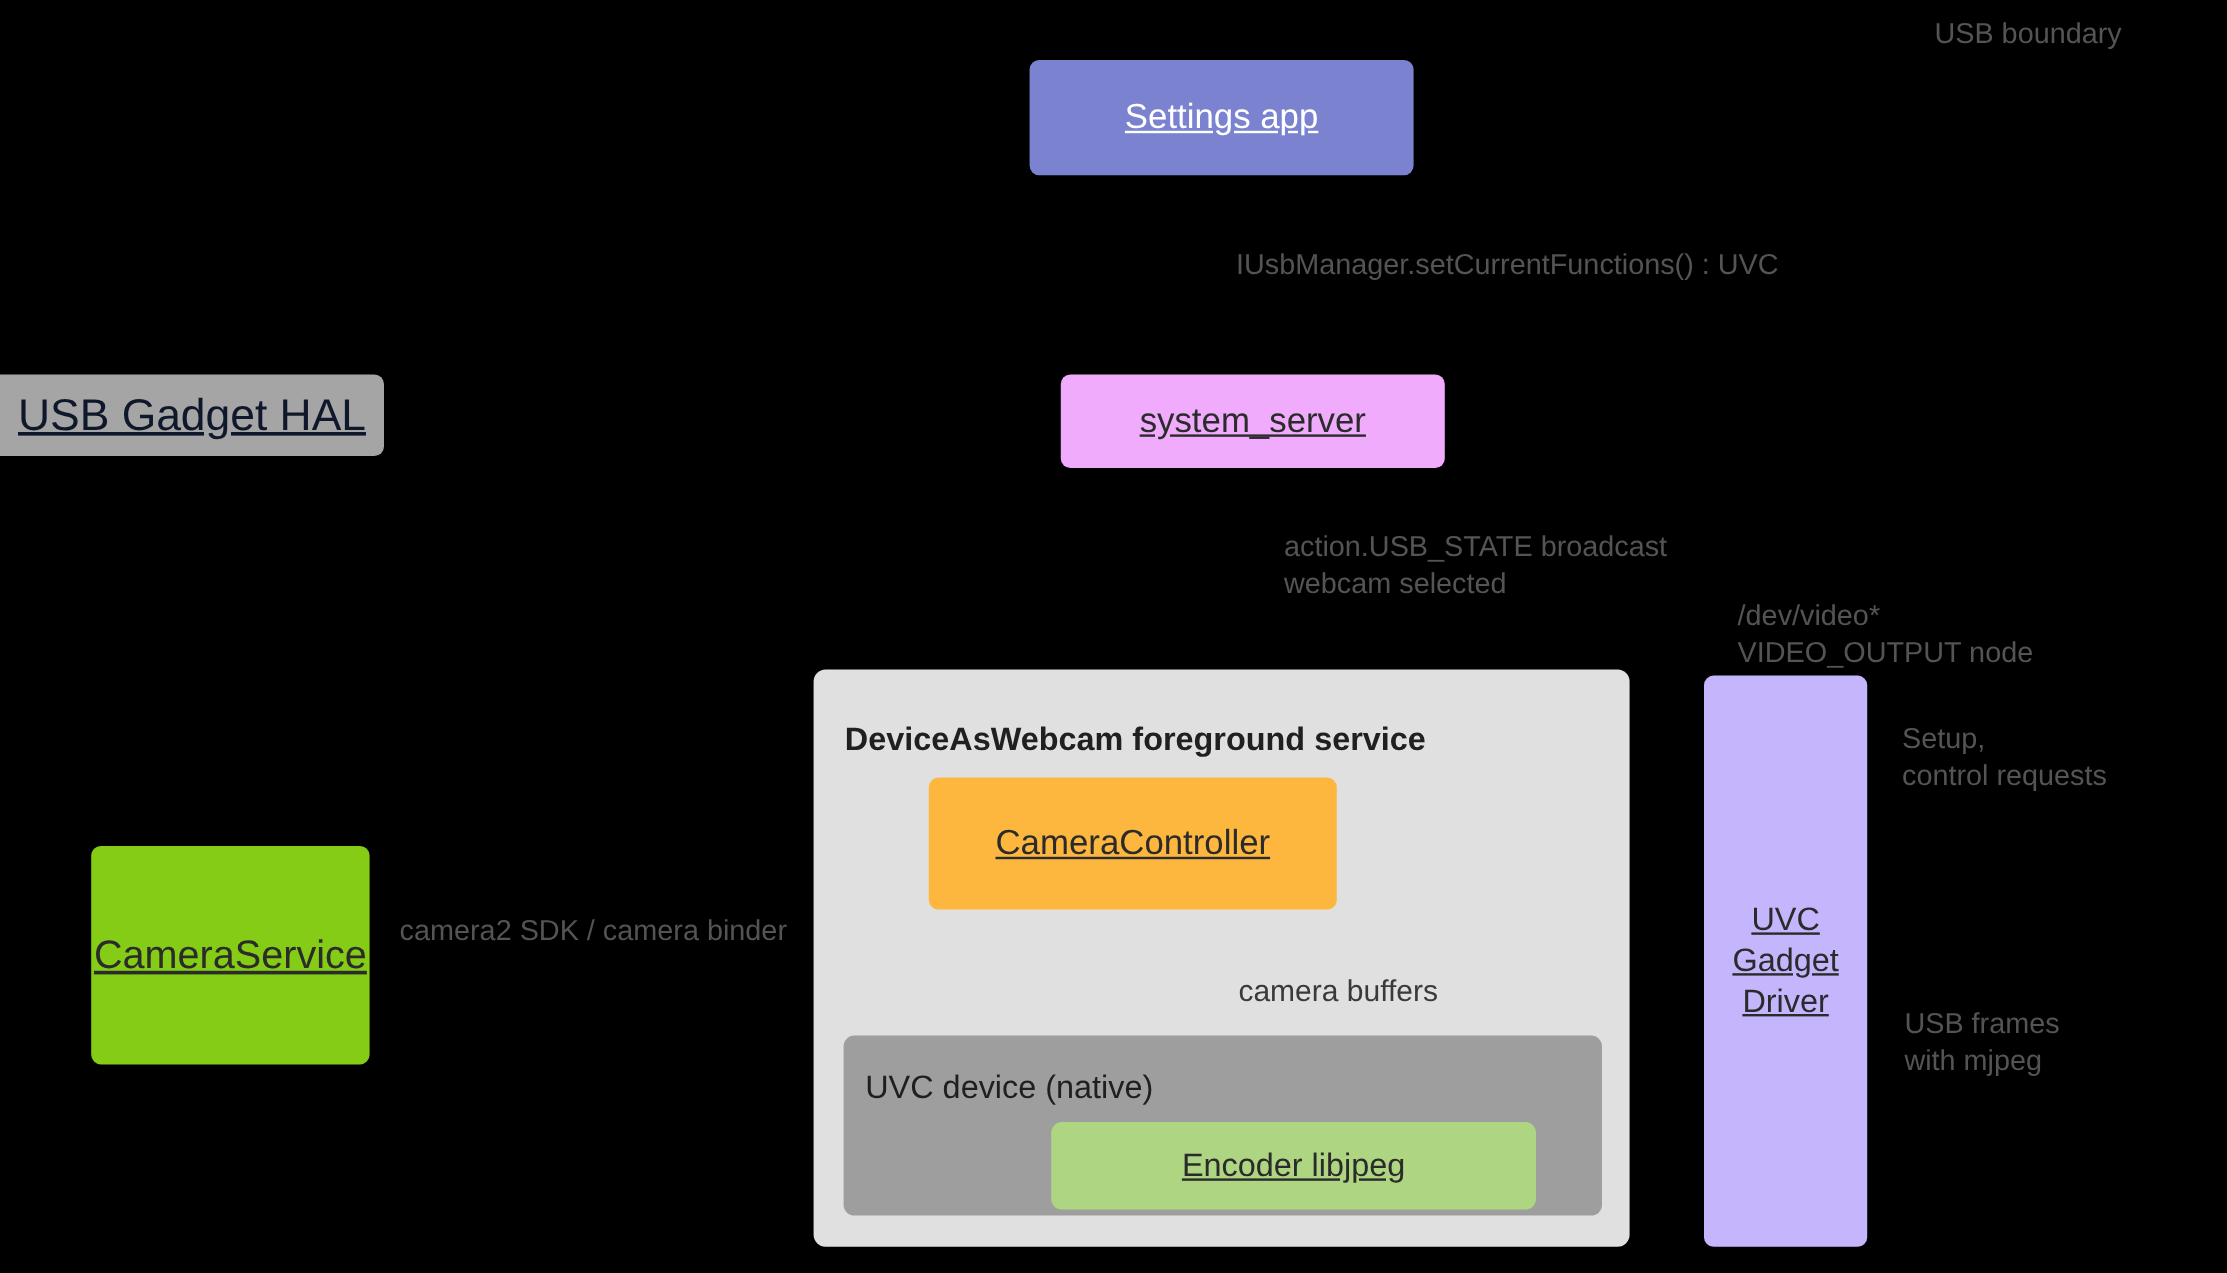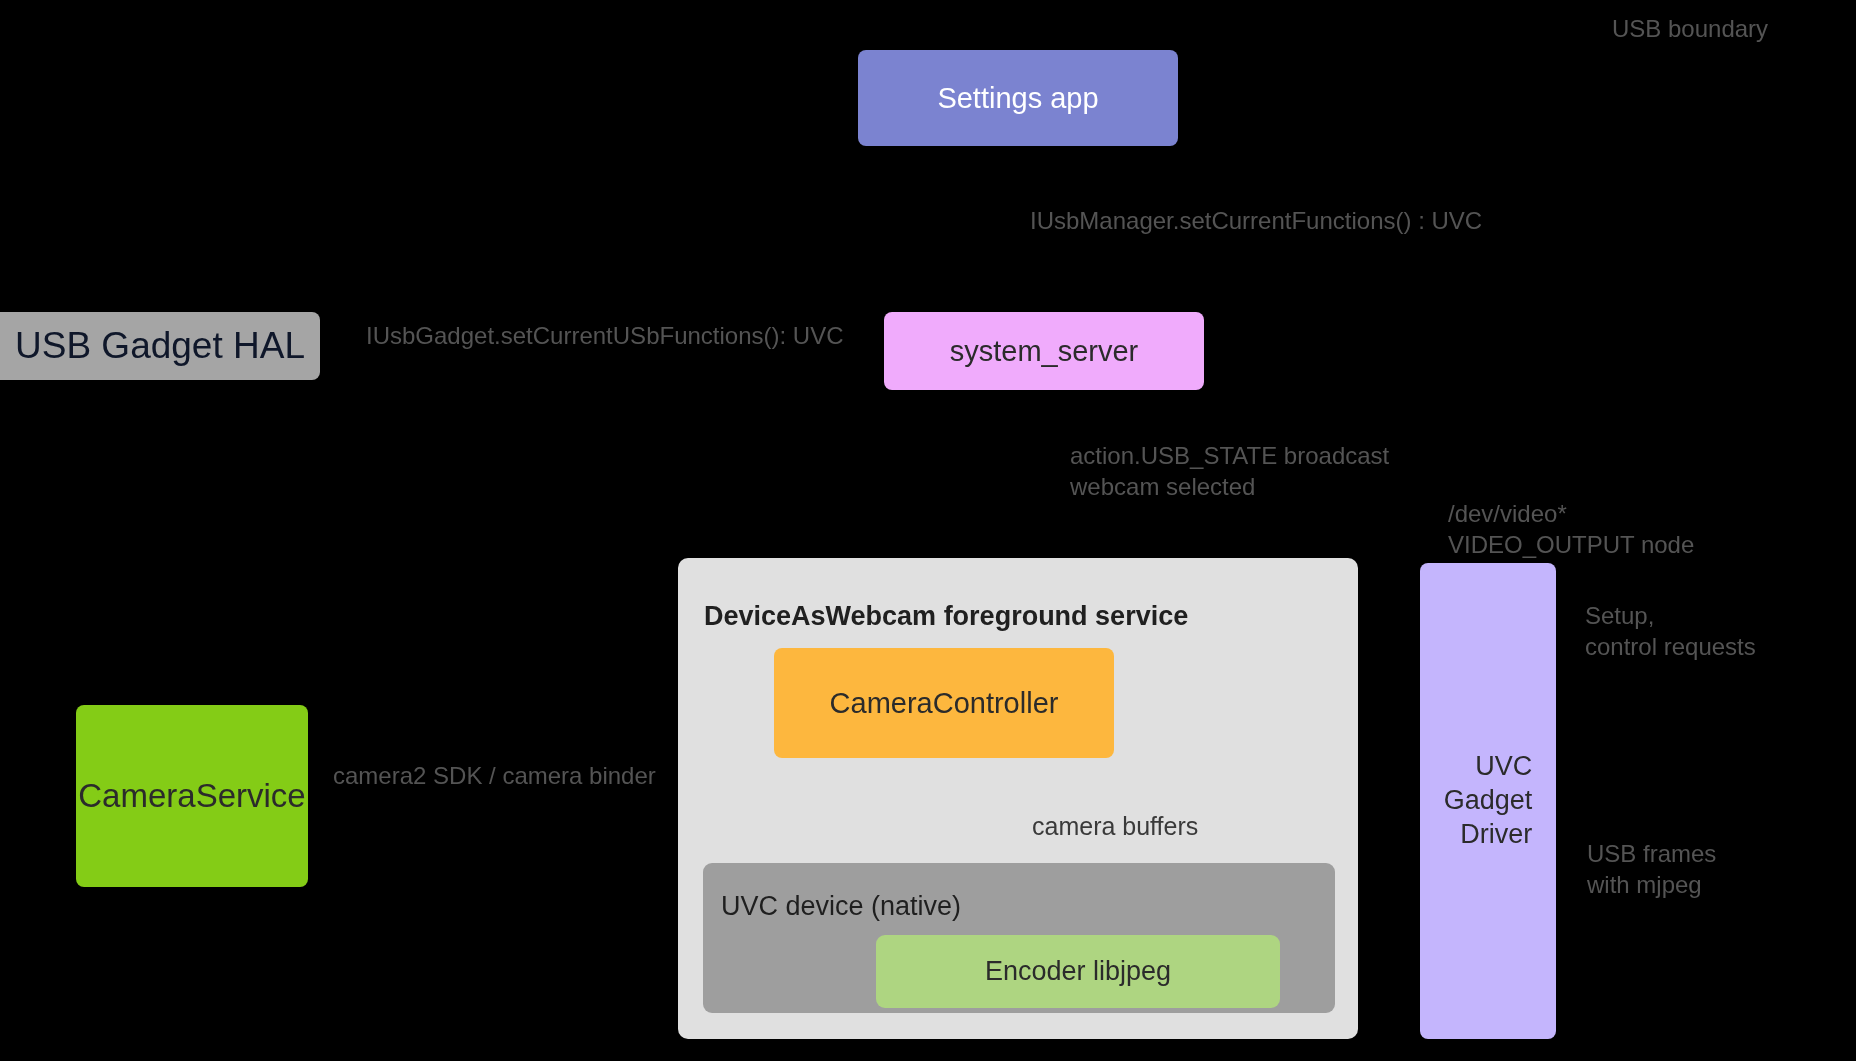--- a/index.html
+++ b/index.html
@@ -15,22 +15,23 @@
     font-family: "Liberation Sans", sans-serif;
     overflow: hidden;
   }
   .node {
     position: absolute;
     box-sizing: border-box;
     border-radius: 8px;
     display: flex;
     align-items: center;
     justify-content: center;
-    text-align: right;
+    text-align: center;
     line-height: 1.25;
+    text-decoration: underline;
   }
   
   #settings-app {
     left: 858px; top: 50px; width: 320px; height: 96px;
     background: #7b83d0;
     color: #ffffff;
     font-size: 29px;
   }
   #usb-gadget-hal {
     left: 0px; top: 312px; width: 320px; height: 68px;
@@ -191,21 +192,20 @@
   <div class="node" id="uvc-gadget-driver">
     <span style="white-space: pre-line;">UVC
 Gadget
 Driver</span>
   </div>
 
   <div class="label" id="label-usb-boundary">USB boundary</div>
 
   <div class="label" id="label-iusbmanager">IUsbManager.setCurrentFunctions() : UVC</div>
 
-  <div class="label" id="label-iusbgadget">IUsbGadget.setCurrentUSbFunctions(): UVC</div>
 
   <div class="label" id="label-usb-state">action.USB_STATE broadcast
 webcam selected</div>
 
   <div class="label" id="label-dev-video">/dev/video*
 VIDEO_OUTPUT node</div>
 
   <div class="label" id="label-setup">Setup,
 control requests</div>
 

